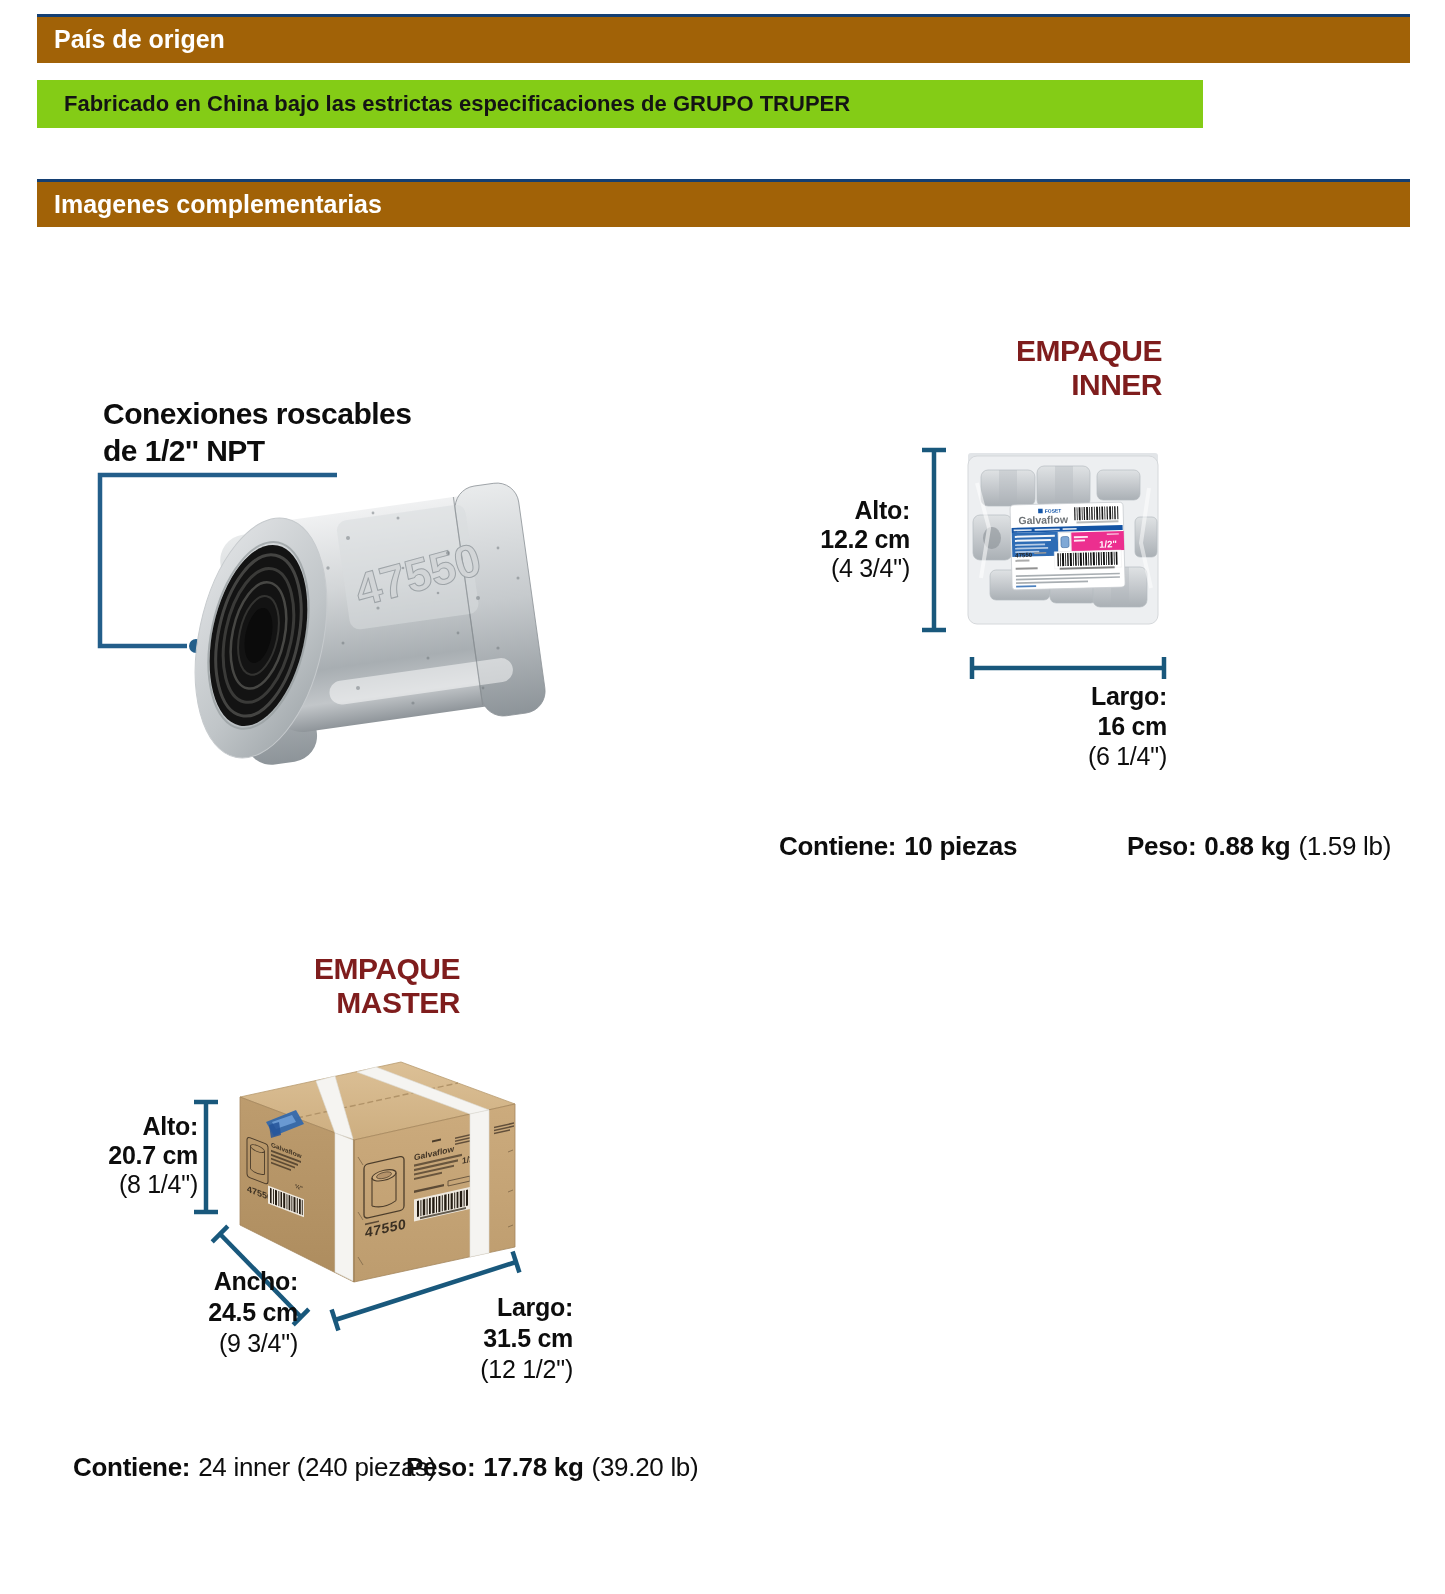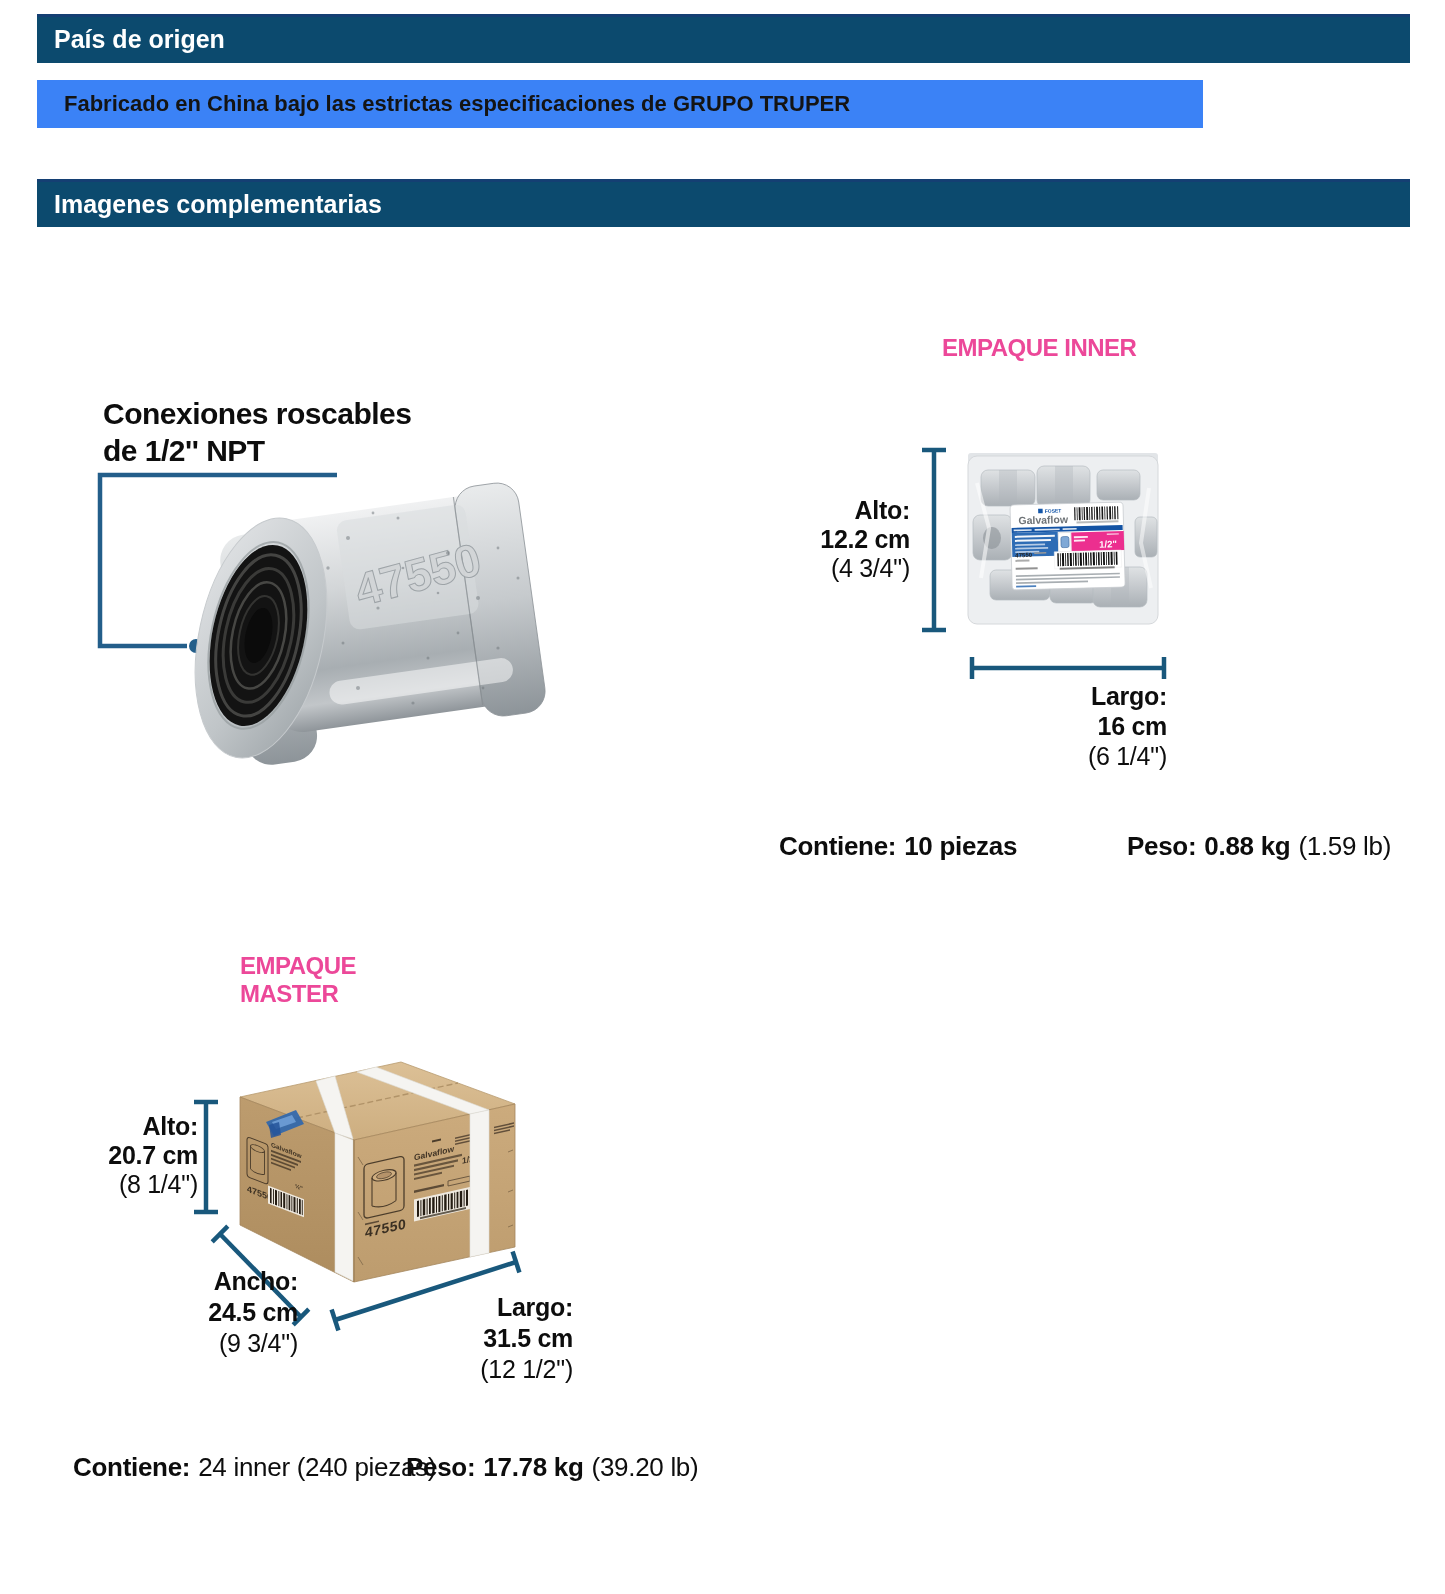--- a/index.html
+++ b/index.html
@@ -1,27 +1,27 @@
 <!DOCTYPE html>
 <html><head>
 <meta charset="utf-8">
 <style>
   html,body{margin:0;padding:0;background:#ffffff;}
   .page{position:relative;width:1445px;height:1594px;background:#fff;overflow:hidden;
         font-family:"Liberation Sans",sans-serif;color:#111;}
-  .bar{position:absolute;left:37px;width:1373px;background:#0c4a6e;border-top:3px solid #143f73;
+  .bar{position:absolute;left:37px;width:1373px;background:#a16207;border-top:3px solid #143f73;
        color:#fff;font-weight:bold;box-sizing:border-box;padding-left:17px;}
   .bar1{top:14px;height:49px;font-size:25px;line-height:45px;}
   .bar2{top:179px;height:48px;font-size:25px;line-height:44px;}
-  .graybar{position:absolute;left:37px;top:80px;width:1166px;height:48px;background:#3b82f6;
+  .graybar{position:absolute;left:37px;top:80px;width:1166px;height:48px;background:#84cc16;
        color:#141414;font-weight:bold;font-size:22px;line-height:48px;padding-left:27px;box-sizing:border-box;}
   .callout-text{position:absolute;left:103px;top:395px;font-size:30px;font-weight:bold;
        line-height:37px;letter-spacing:-0.5px;color:#0d0d0d;}
-  .fig-title{position:absolute;font-size:24px;font-weight:bold;letter-spacing:-0.5px;
-       text-align:left;color:#ec4899;}
+  .fig-title{position:absolute;font-size:30px;font-weight:bold;letter-spacing:-0.5px;
+       text-align:right;color:#7f1d1d;}
   .dimtxt{position:absolute;font-size:25px;line-height:29px;font-weight:bold;color:#0d0d0d;letter-spacing:-0.3px;}
   .dimtxt.right{text-align:right;}
   .dimtxt.center{text-align:right;}
   .dimtxt .imp{font-weight:normal;}
   .stat{position:absolute;font-size:26px;color:#0d0d0d;letter-spacing:-0.3px;white-space:nowrap;}
   .stat .b{font-weight:bold;}
   .stat .sp{margin-left:8px;}
   svg{position:absolute;overflow:visible;}
   svg text{font-family:"Liberation Sans",sans-serif;}
 </style>

